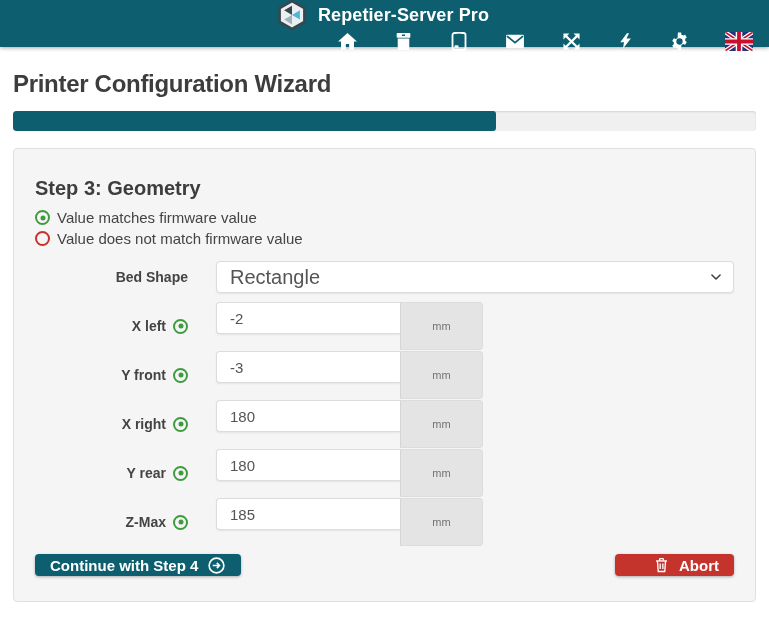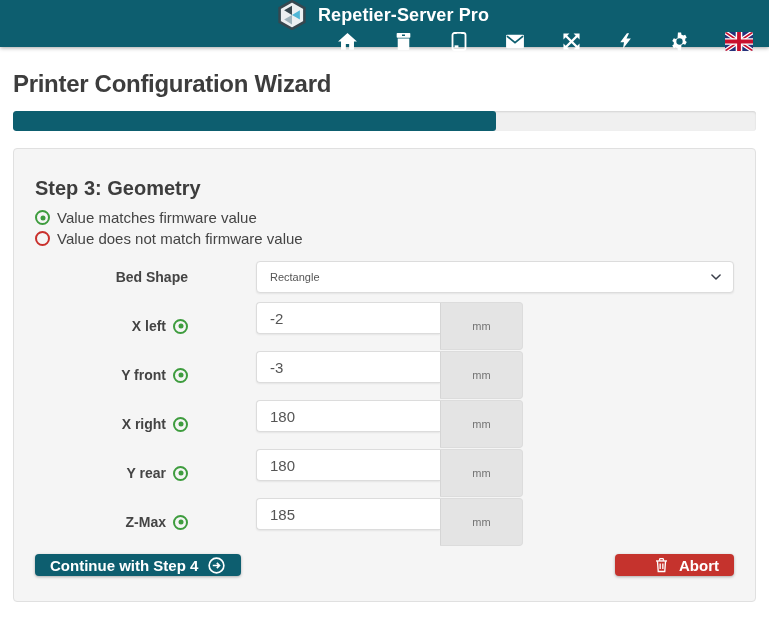--- a/index.html
+++ b/index.html
@@ -68,39 +68,39 @@
     display: inline-block; position: relative; flex: 0 0 15px;
   }
   .icon-match { border: 2px solid #3e9c3e; }
   .icon-match::after {
     content: ''; position: absolute; left: 50%; top: 50%;
     transform: translate(-50%,-50%);
     width: 5px; height: 5px; border-radius: 50%; background: #3e9c3e;
   }
   .icon-mismatch { border: 2px solid #c9302c; }
   
-  .form-row { display: flex; align-items: center; height: 32px; margin-top: 17px; gap: 40px; }
+  .form-row { display: flex; align-items: center; height: 32px; margin-top: 17px; }
   .form-row.first { margin-top: 12px; }
   .row-label {
     width: 181px; flex: 0 0 181px;
     display: flex; justify-content: flex-end; align-items: center; gap: 7px;
     padding-right: 28px;
     font-size: 14px; font-weight: 700; color: #444;
     white-space: nowrap;
   }
   .select-wrap { position: relative; flex: 1; }
   select.bed-shape {
     width: 100%; height: 32px;
     appearance: none; -webkit-appearance: none;
     background: #fff;
     border: 1px solid #dcdcdc;
     border-radius: 4px;
     padding: 0 34px 0 13px;
     font-family: "Liberation Sans", sans-serif;
-    font-size: 11px; color: #555;
+    font-size: 20px; color: #555;
     box-shadow: 0 1px 2px rgba(0,0,0,.07);
   }
   .select-chevron { position: absolute; right: 11px; top: 9px; pointer-events: none; }
   .input-group { display: flex; }
   .num-input {
     width: 184px; height: 32px;
     border: 1px solid #dcdcdc;
     border-right: none;
     border-radius: 4px 0 0 4px;
     padding: 0 13px;

